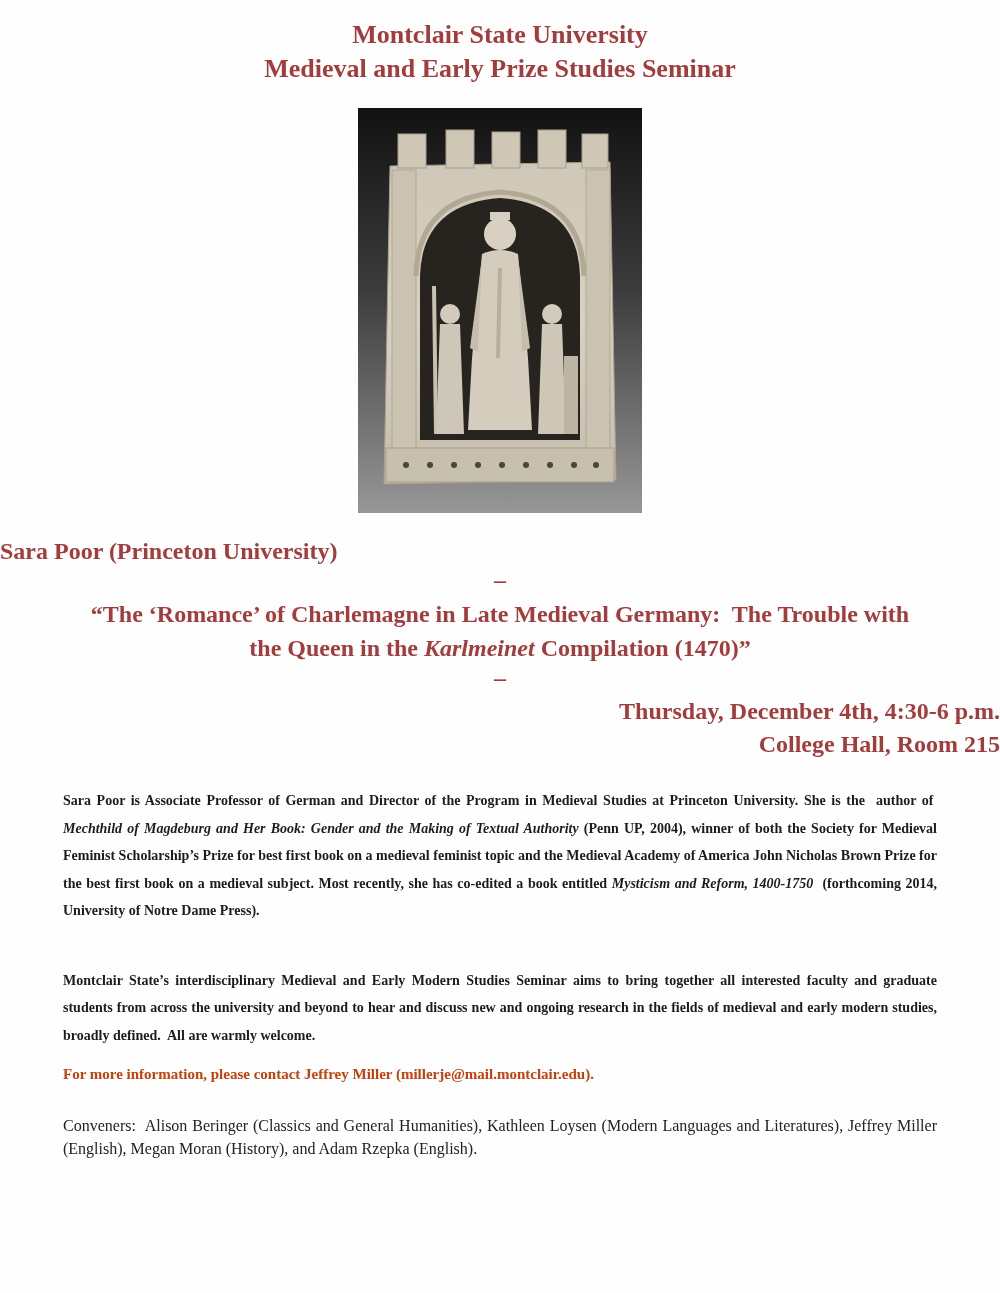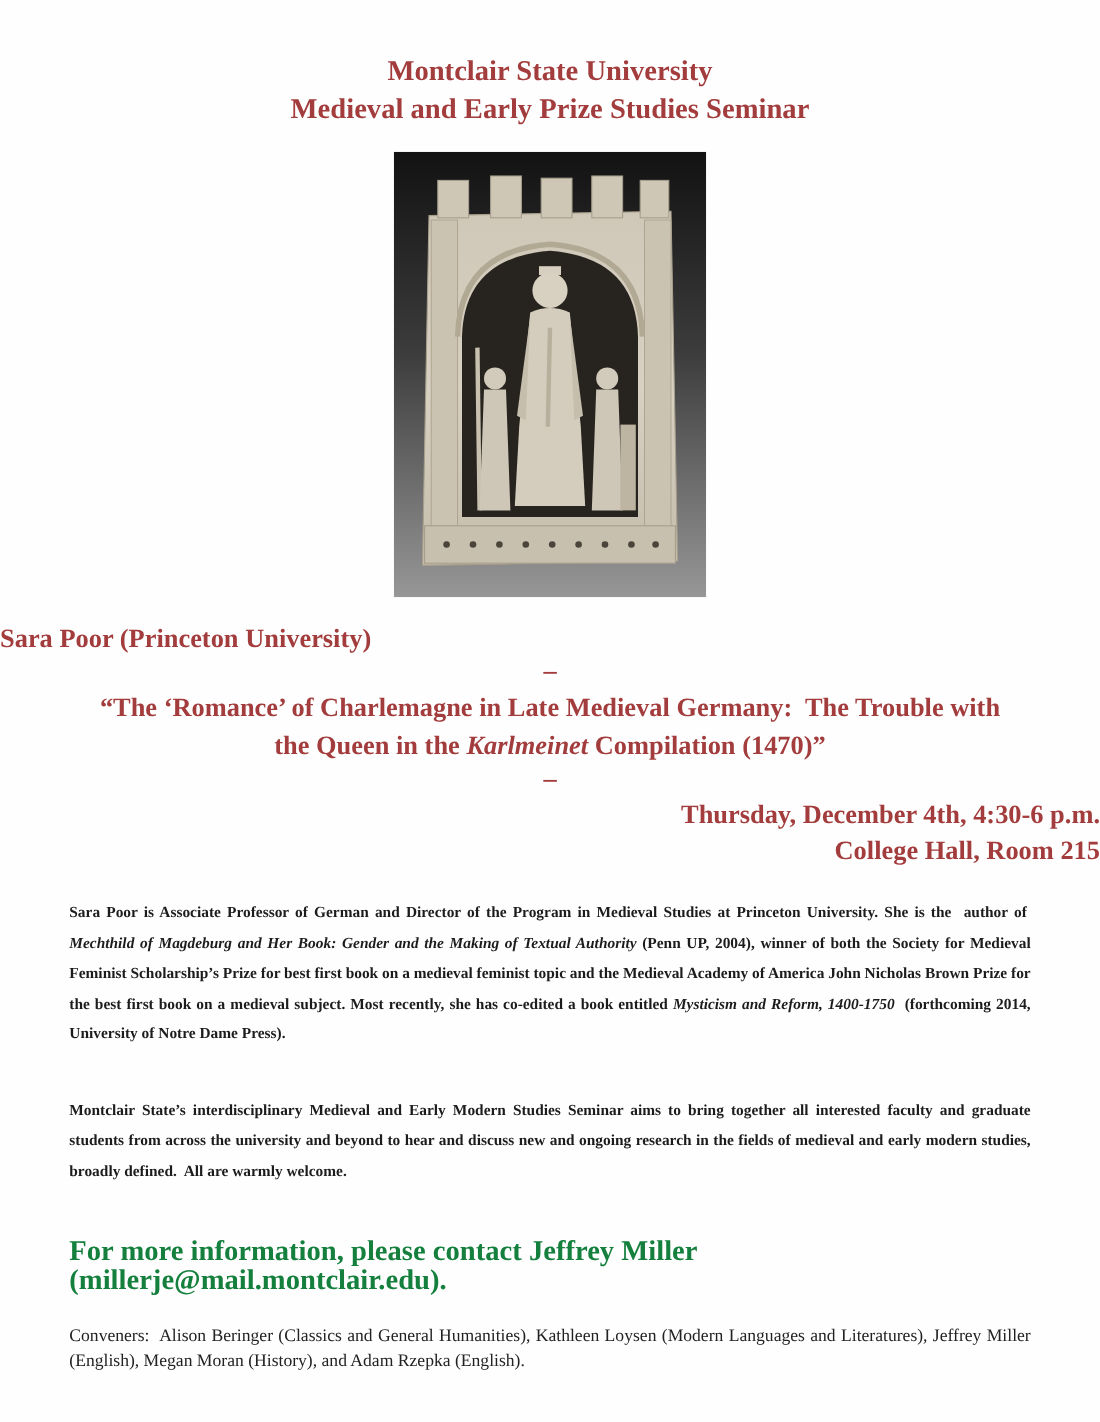--- a/index.html
+++ b/index.html
@@ -6,21 +6,21 @@
   .page {
     position: relative;
     width: 1000px;
     height: 1293px;
     background: #fefefe;
     font-family: "Liberation Serif", "DejaVu Serif", serif;
     color: #1c1c1c;
     overflow: hidden;
   }
   .header-block {
-    padding-top: 48px;
+    padding-top: 18px;
     text-align: center;
     font-weight: bold;
     font-size: 26px;
     line-height: 34px;
     color: #a33c3c;
   }
   .photo-wrap {
     width: 284px;
     height: 405px;
     margin: 22px auto 0 auto;
@@ -63,25 +63,25 @@
     text-align: justify;
     font-weight: bold;
     font-size: 14px;
     line-height: 27.5px;
     color: #1c1c1c;
   }
   .para-1 { margin-top: 26px; }
   .para-2 { margin-top: 42px; }
   .contact-line {
     width: 874px;
-    margin: 44px auto 0 auto;
+    margin: 12px auto 0 auto;
     font-weight: bold;
-    font-size: 26px;
+    font-size: 15px;
     line-height: 27px;
-    color: #15803d;
+    color: #c2410c;
   }
   .conveners-line {
     width: 874px;
     margin: 26px auto 0 auto;
     font-weight: normal;
     font-size: 16px;
     line-height: 23px;
     text-align: justify;
     color: #222222;
   }

